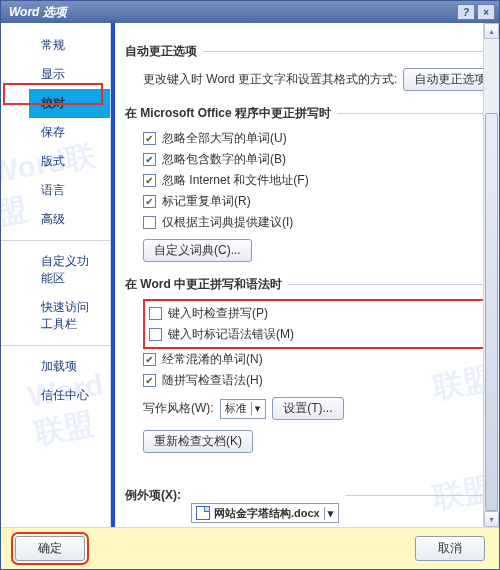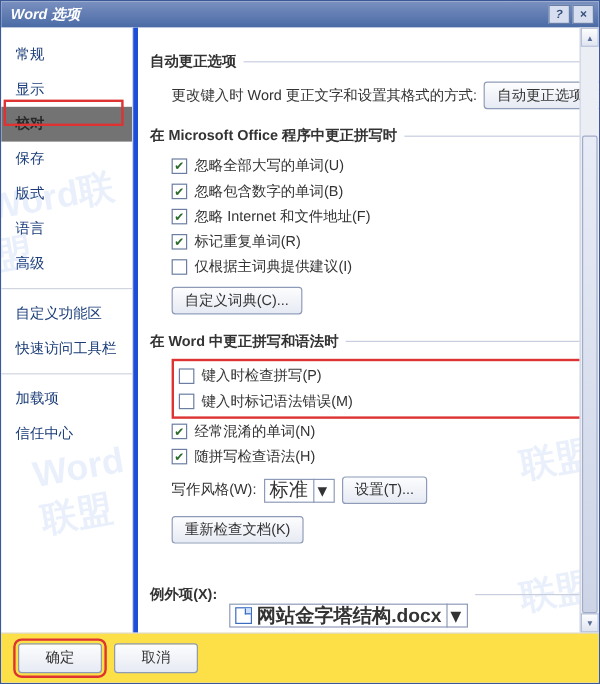--- a/index.html
+++ b/index.html
@@ -3,40 +3,40 @@
 <meta charset="utf-8">
 <style>
 * { box-sizing: border-box; }
 body { margin: 0; font-family: "Microsoft YaHei", SimSun, sans-serif; font-size: 12px; background: #fff; color: #333; }
 .window { width: 500px; height: 570px; border: 1px solid #3b5998; display: flex; flex-direction: column; background: #f4f5f9; position: relative; overflow: hidden; }
 .titlebar { height: 22px; background: linear-gradient(#7a90c0, #4a6aa5); color: #fff; display: flex; align-items: center; padding: 0 4px 0 8px; font-weight: bold; font-size: 12px; font-style: italic; }
 .titlebar .sp { flex: 1; }
 .titlebar .winbtn { width: 18px; height: 16px; margin-left: 2px; background: #d6def0; border: 1px solid #6a7fa8; display: flex; align-items: center; justify-content: center; font-family: Arial; font-size: 10px; color: #35507a; cursor: default; }
 .body { flex: 1; display: flex; min-height: 0; }
 .sidebar { width: 110px; background: #fff; border-right: 1px solid #d0d5e0; padding-top: 8px; position: relative; }
-.sidebar-item { padding: 6px 12px; cursor: default; color: #1a3c78; }
-.sidebar-item.selected { background: #737373; font-weight: bold; color: #2a2a2a; }
+.sidebar-item { padding: 6px 12px; cursor: default; color: #1a3c78; margin-left: 28px; }
+.sidebar-item.selected { background: #0ea5e9; font-weight: bold; color: #2a2a2a; }
 .sidebar-sep { border-top: 1px solid #d0d5e0; margin: 6px 0; }
 .sidebar .hl { position: absolute; border: 2px solid #d33; left: 2px; top: 60px; width: 100px; height: 22px; pointer-events: none; }
 .content { flex: 1; position: relative; background: #fff; min-width: 0; }
 .scroll { position: absolute; left: 0; top: 0; right: 0; bottom: 0; padding: 8px 8px 0 10px; overflow: hidden; border-left: 4px solid #1d4ed8; }
 .section-head { font-weight: bold; padding: 12px 0 6px; color: #333; display: flex; align-items: center; gap: 6px; }
 .section-head .rule { flex: 1; border-top: 1px solid #c8cde0; }
 .indent { padding-left: 18px; }
 .row { display: flex; align-items: center; gap: 6px; padding: 2px 0; white-space: nowrap; }
 .chk { width: 13px; height: 13px; border: 1px solid #6b7da0; background: #fff; display: inline-flex; align-items: center; justify-content: center; font-size: 10px; color: #2b6b2b; flex: none; }
 .btn { display: inline-flex; align-items: center; padding: 2px 10px; border: 1px solid #8e9bb8; background: linear-gradient(#fdfdfe, #e6eaf3); border-radius: 3px; cursor: default; font-size: 12px; }
-select, .combo { height: 20px; border: 1px solid #8e9bb8; background: #fff; padding: 0 4px; font-size: 16px; }
+select, .combo { height: 20px; border: 1px solid #8e9bb8; background: #fff; padding: 0 4px; font-size: 11px; }
 .combo { display: inline-flex; align-items: center; gap: 4px; padding-right: 2px; }
 .combo .caret { border-left: 1px solid #8e9bb8; padding: 0 3px; }
 .icon-doc { width: 14px; height: 14px; background: #fff; border: 1px solid #3a6cc0; position: relative; display: inline-block; }
 .icon-doc::after { content: ''; position: absolute; right: 0; top: 0; width: 4px; height: 4px; background: #cfe0ff; border-left: 1px solid #3a6cc0; border-bottom: 1px solid #3a6cc0; }
 .bottom-box { border: 2px solid #d33; padding: 4px 6px; margin-top: 6px; }
 .hl-box { border: 2px solid #d33; padding: 2px 4px; position: relative; }
-.footer { padding: 8px 14px; display: flex; justify-content: flex-start; gap: 10px; border-top: 1px solid #d6daea; background: #fde047; }
+.footer { padding: 8px 14px; display: flex; justify-content: space-between; gap: 10px; border-top: 1px solid #d6daea; background: #fef9c3; }
 .footer .btn { padding: 3px 22px; }
 .footer .hl-ok { outline: 2px solid #d33; outline-offset: 2px; }
 .scrollbar { position: absolute; right: 0; top: 0; bottom: 0; width: 16px; background: #eceef5; border-left: 1px solid #cfd5e3; }
 .sb-btn { height: 16px; background: linear-gradient(#fdfdfe, #e0e5f0); border: 1px solid #b5bfd6; margin: 0; display: flex; align-items: center; justify-content: center; font-size: 8px; color: #5a6e98; }
 .sb-thumb { position: absolute; top: 90px; bottom: 16px; left: 1px; right: 1px; background: linear-gradient(#e8ecf6, #ccd4e6); border: 1px solid #9fabc8; border-radius: 2px; }
 .wm { position: absolute; font-size: 30px; font-weight: bold; color: rgba(80,130,220,0.12); transform: rotate(-10deg); pointer-events: none; }
 .wm.a { left: -8px; top: 120px; }
 .wm.b { right: 6px; top: 340px; }
 .wm.c { right: 6px; top: 450px; }
 .wm.d { left: 30px; top: 350px; }

